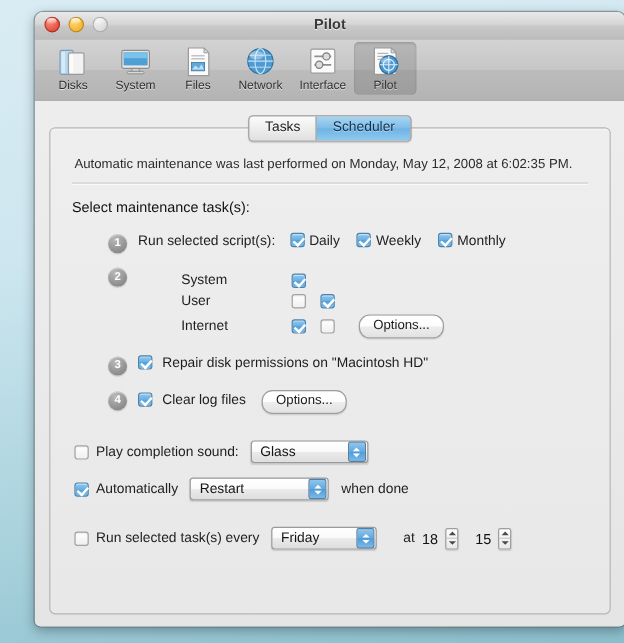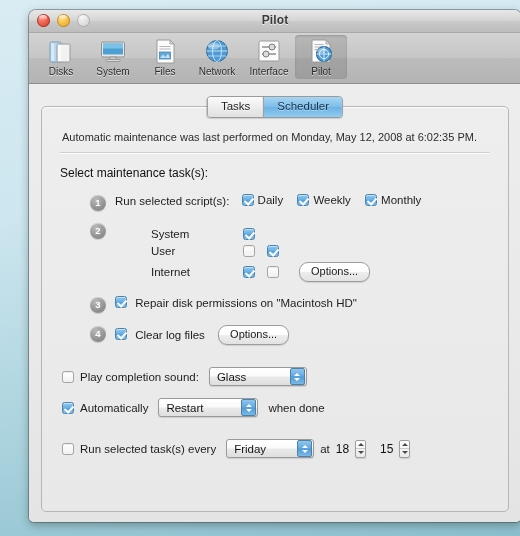--- a/index.html
+++ b/index.html
@@ -539,41 +539,41 @@
             <span class="parrows">
                 <i class="up"></i>
                 <i class="down"></i>
               </span>
           </span>
         </div>
 
         <div class="opt-row" style="margin-top:12px;">
           <span class="cb on"></span>
           <span>Automatically</span>
-          <span class="popup" style="width:100px; margin-left:4px;">
+          <span class="popup" style="width:116px; margin-left:4px;">
             <span class="pv">Restart</span>
             <span class="parrows">
                 <i class="up"></i>
                 <i class="down"></i>
               </span>
           </span>
           <span style="margin-left:4px;">when done</span>
         </div>
 
         <div class="opt-row" style="margin-top:22px;">
           <span class="cb off"></span>
           <span>Run selected task(s) every</span>
           <span class="popup" style="width:88px; margin-left:4px;">
             <span class="pv">Friday</span>
             <span class="parrows">
                 <i class="up"></i>
                 <i class="down"></i>
               </span>
           </span>
-          <span style="margin-left:0;">at</span>
+          <span style="margin-left:16px;">at</span>
           <span class="num">18</span>
           <span class="stepper">
             <span>
                 <i class="up"></i>
               </span>
             <span>
                 <i class="down"></i>
               </span>
           </span>
           <span class="num" style="margin-left:8px;">15</span>

